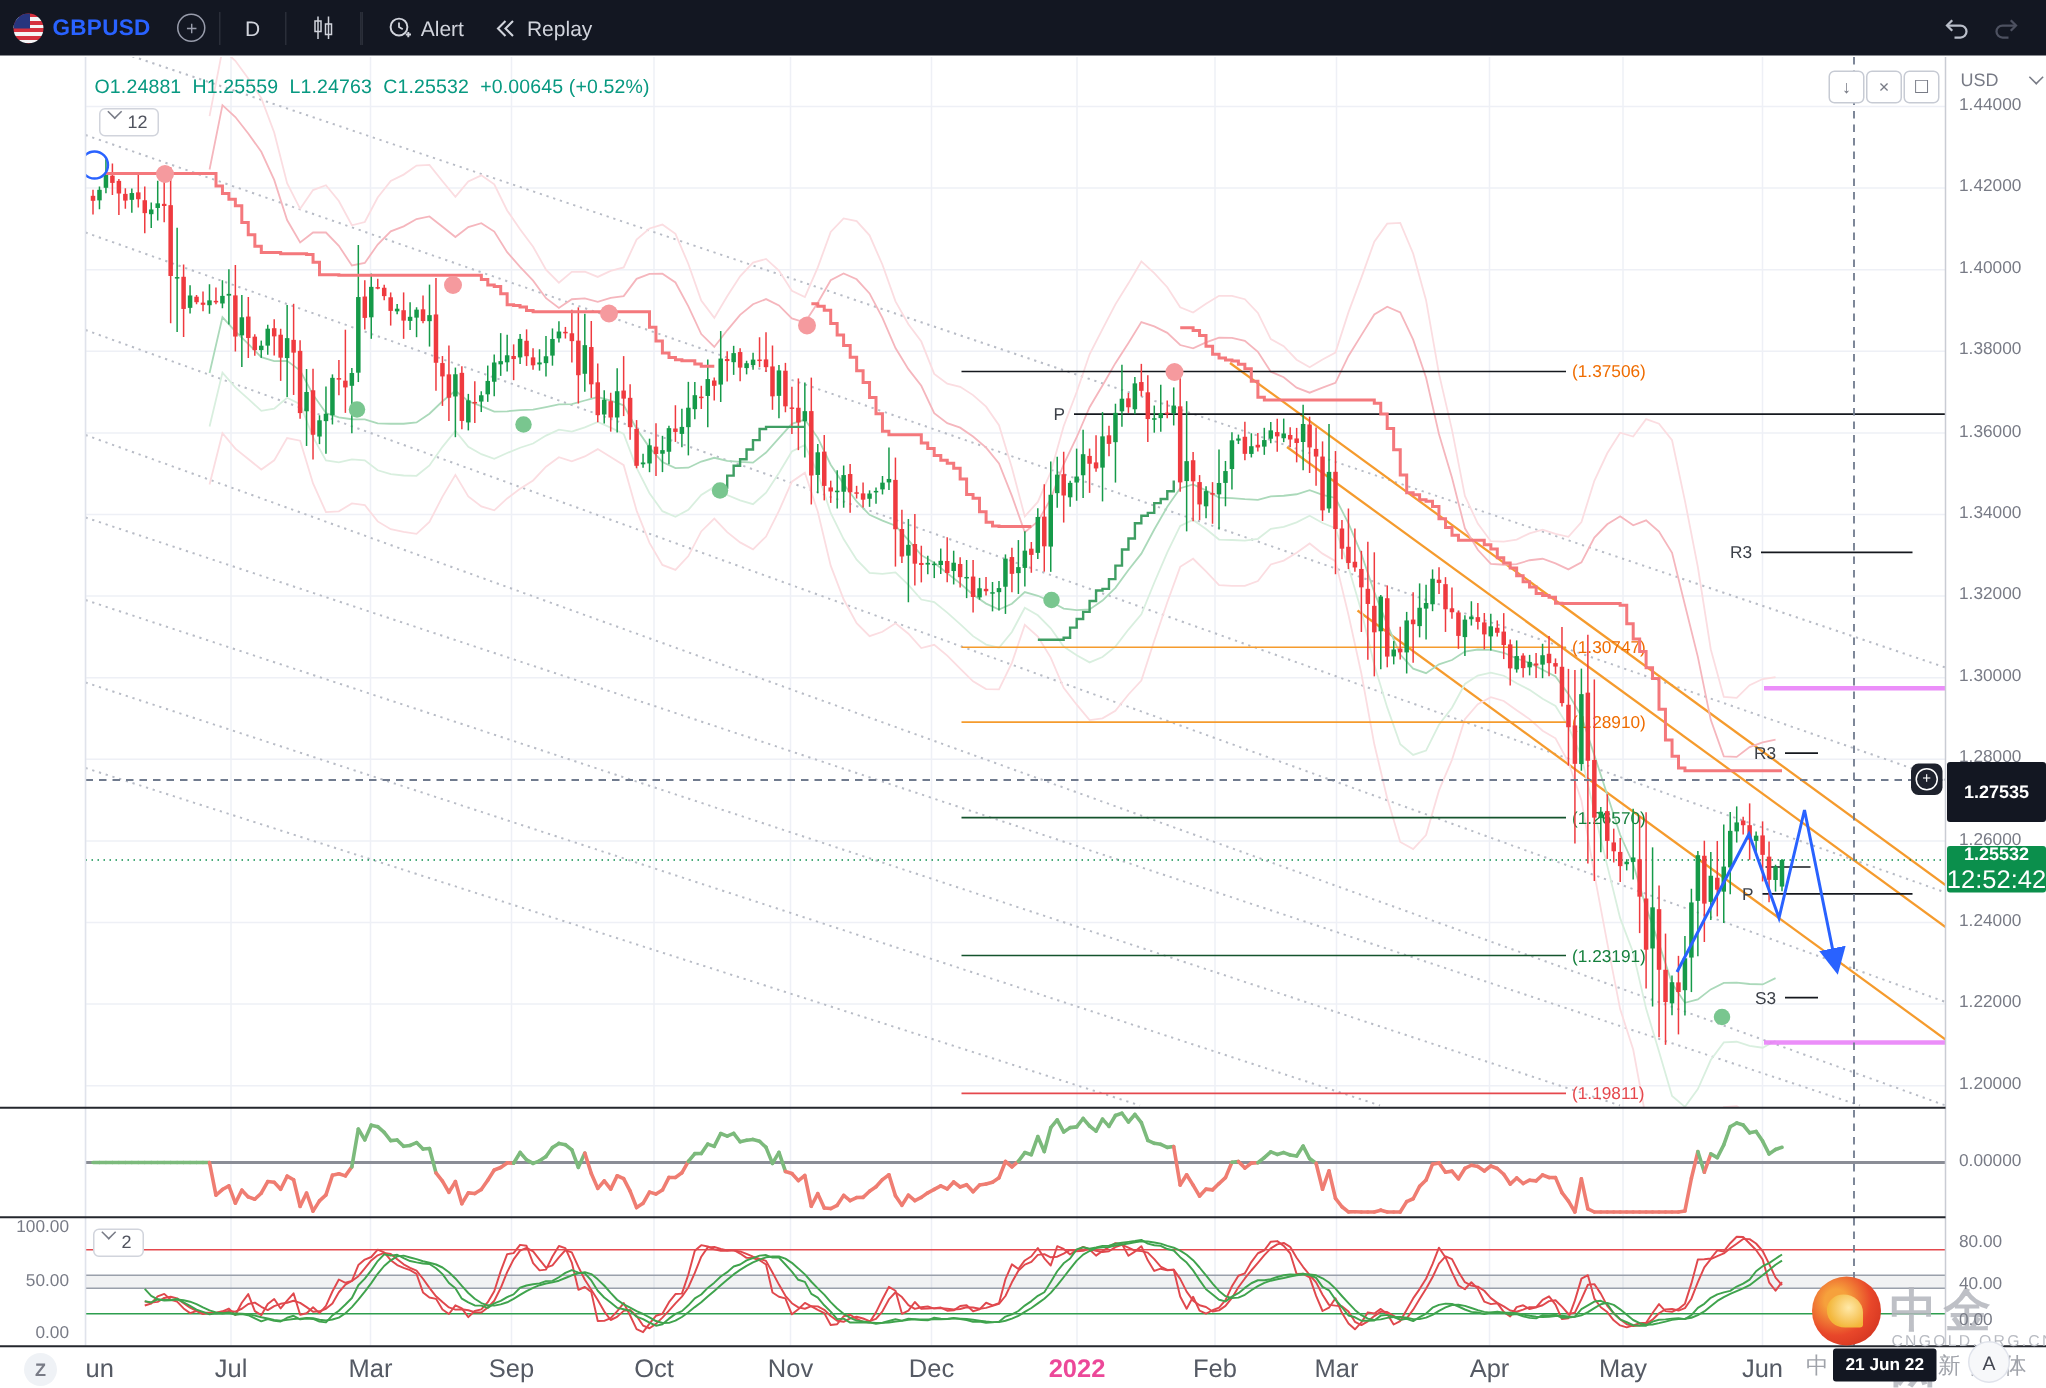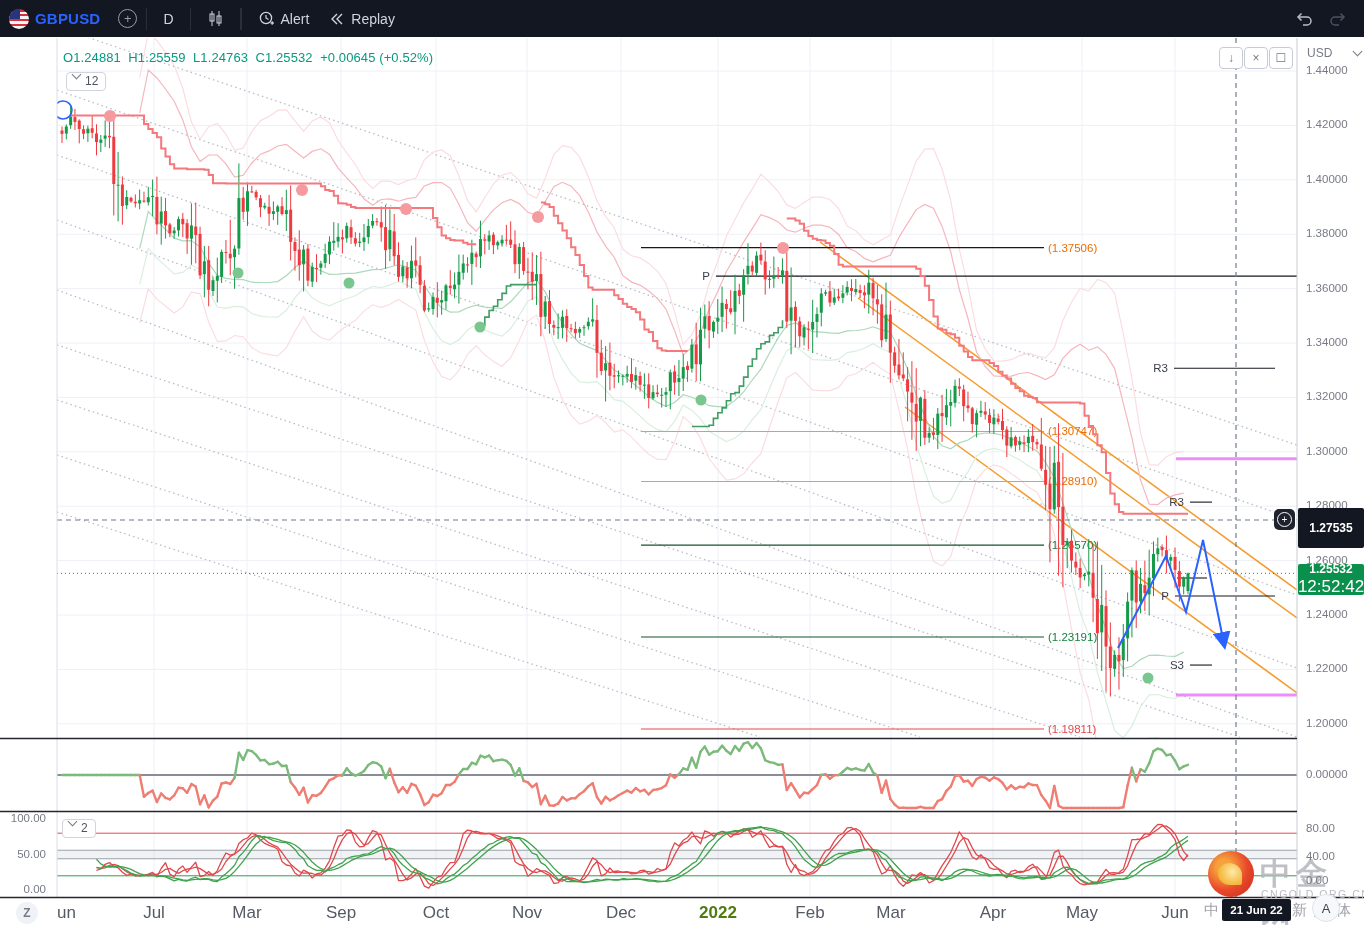--- a/index.html
+++ b/index.html
@@ -23,21 +23,21 @@
   .tb-right{margin-left:auto;display:flex;align-items:center;gap:14px;padding-right:16px;}
   
   .ov{position:absolute;z-index:5;}
   .legend{left:63px;top:50px;font-size:13px;color:#089981;letter-spacing:.1px;white-space:nowrap;}
   .legend b{font-weight:normal;}
   .badge{position:absolute;display:flex;align-items:flex-start;gap:5px;border:1px solid #d1d4dc;border-radius:4px;
          background:#fff;color:#50535e;font-size:12px;padding:1px 7px 2px 6px;z-index:5;}
   .badge .chev{border-color:#787b86;}
   .axis-label{position:absolute;color:#787b86;font-size:11.5px;white-space:nowrap;z-index:5;}
   .time-label{position:absolute;top:903px;color:#555a64;font-size:17px;transform:translateX(-50%);z-index:5;text-align:center;}
-  .time-label.bold{color:#4d7c0f;font-weight:bold;}
+  .time-label.bold{color:#ec4899;font-weight:bold;}
   .pane-btn{position:absolute;top:47px;width:22px;height:20px;border:1px solid #c7cbd4;border-radius:4px;
             color:#787b86;display:flex;align-items:center;justify-content:center;font-size:12px;background:#fff;z-index:5;}
   .usd-head{position:absolute;left:1307px;top:46px;color:#787b86;font-size:12px;display:flex;gap:22px;align-items:center;z-index:5;}
   .box{position:absolute;color:#fff;display:flex;flex-direction:column;align-items:center;justify-content:center;
        font-size:12px;font-weight:bold;z-index:6;border-radius:2px;}
   .box.black{background:#131722;}
   .box.green{background:#0b8f4c;}
   .plusbox{position:absolute;left:1274px;top:509px;width:21px;height:21px;background:#1e222d;border-radius:5px;
            display:flex;align-items:center;justify-content:center;z-index:6;}
   .plusbox span{width:13px;height:13px;border:1.3px solid #fff;border-radius:50%;color:#fff;font-size:10px;

